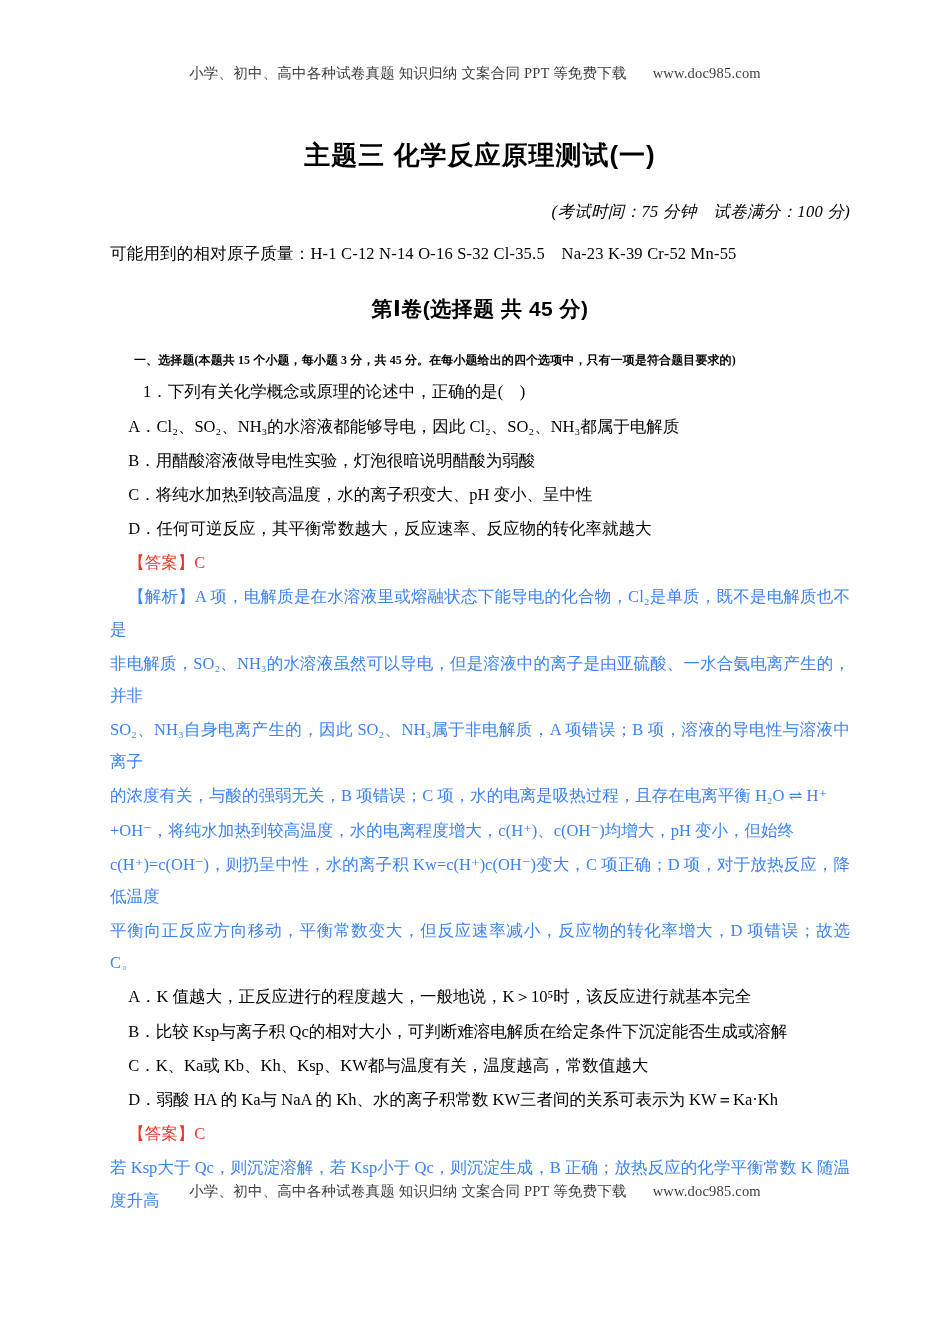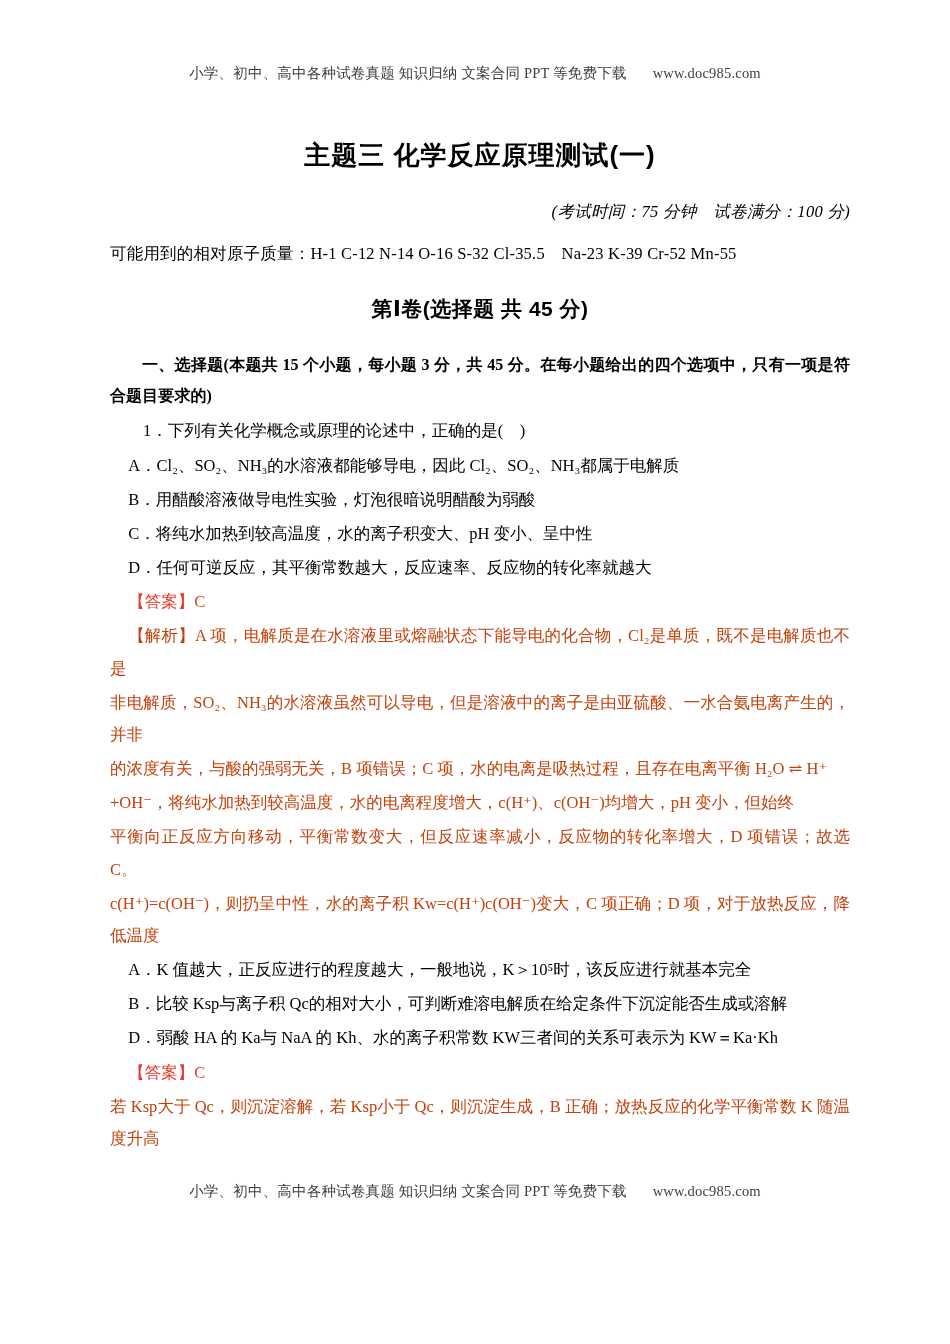--- a/index.html
+++ b/index.html
@@ -77,21 +77,21 @@
   .section-title {
     text-align: center;
     font-family: "Liberation Sans", "DejaVu Sans", sans-serif;
     font-weight: bold;
     font-size: 21px;
     margin-top: 30px;
     letter-spacing: 0.5px;
   }
   .part-head {
     font-weight: bold;
-    font-size: 16px;
+    font-size: 12px;
     margin-top: 26px;
     line-height: 1.95;
     text-indent: 2em;
     text-align: justify;
     letter-spacing: 0.1px;
   }
   .q-line {
     font-size: 16.5px;
     line-height: 1.95;
     margin-top: 4px;
@@ -107,21 +107,21 @@
   }
   .ans-line {
     color: #e8372a;
     font-size: 16.5px;
     line-height: 1.95;
     margin-top: 2px;
     text-indent: 1.1em;
     text-align: justify;
   }
   .exp-line {
-    color: #c2410c;
+    color: #3b82f6;
     font-size: 16.5px;
     line-height: 1.95;
     margin-top: 2px;
     text-indent: 1.1em;
     text-align: justify;
   }
   .exp-line.flush {
     text-indent: 0;
   }
 </style>
@@ -147,27 +147,29 @@
     <div class="part-head">一、选择题(本题共 15 个小题，每小题 3 分，共 45 分。在每小题给出的四个选项中，只有一项是符合题目要求的)</div>
 
     <div class="q-line">1．下列有关化学概念或原理的论述中，正确的是(　)</div>
     <div class="opt-line">A．Cl₂、SO₂、NH₃的水溶液都能够导电，因此 Cl₂、SO₂、NH₃都属于电解质</div>
     <div class="opt-line">B．用醋酸溶液做导电性实验，灯泡很暗说明醋酸为弱酸</div>
     <div class="opt-line">C．将纯水加热到较高温度，水的离子积变大、pH 变小、呈中性</div>
     <div class="opt-line">D．任何可逆反应，其平衡常数越大，反应速率、反应物的转化率就越大</div>
     <div class="ans-line"><span>【答案】</span><span>C</span></div>
     <div class="exp-line"><span>【解析】</span><span>A 项，电解质是在水溶液里或熔融状态下能导电的化合物，Cl₂是单质，既不是电解质也不是</span></div>
     <div class="exp-line flush">非电解质，SO₂、NH₃的水溶液虽然可以导电，但是溶液中的离子是由亚硫酸、一水合氨电离产生的，并非</div>
+    <div class="exp-line flush">SO₂、NH₃自身电离产生的，因此 SO₂、NH₃属于非电解质，A 项错误；B 项，溶液的导电性与溶液中离子</div>
     <div class="exp-line flush">的浓度有关，与酸的强弱无关，B 项错误；C 项，水的电离是吸热过程，且存在电离平衡 H₂O ⇌ H⁺</div>
     <div class="exp-line flush">+OH⁻，将纯水加热到较高温度，水的电离程度增大，c(H⁺)、c(OH⁻)均增大，pH 变小，但始终</div>
+    <div class="exp-line flush">c(H⁺)=c(OH⁻)，则扔呈中性，水的离子积 Kw=c(H⁺)c(OH⁻)变大，C 项正确；D 项，对于放热反应，降低温度</div>
     <div class="exp-line flush">平衡向正反应方向移动，平衡常数变大，但反应速率减小，反应物的转化率增大，D 项错误；故选 C。</div>
-    <div class="exp-line flush">c(H⁺)=c(OH⁻)，则扔呈中性，水的离子积 Kw=c(H⁺)c(OH⁻)变大，C 项正确；D 项，对于放热反应，降低温度</div>
 
     <div class="opt-line">A．K 值越大，正反应进行的程度越大，一般地说，K＞10⁵时，该反应进行就基本完全</div>
     <div class="opt-line">B．比较 Ksp与离子积 Qc的相对大小，可判断难溶电解质在给定条件下沉淀能否生成或溶解</div>
+    <div class="opt-line">C．K、Ka或 Kb、Kh、Ksp、KW都与温度有关，温度越高，常数值越大</div>
     <div class="opt-line">D．弱酸 HA 的 Ka与 NaA 的 Kh、水的离子积常数 KW三者间的关系可表示为 KW＝Ka·Kh</div>
     <div class="ans-line"><span>【答案】</span><span>C</span></div>
     <div class="exp-line flush">若 Ksp大于 Qc，则沉淀溶解，若 Ksp小于 Qc，则沉淀生成，B 正确；放热反应的化学平衡常数 K 随温度升高</div>
 
   </div>
 
   <div class="footer-band">
     <span>小学、初中、高中各种试卷真题 知识归纳 文案合同 PPT 等免费下载</span><span class="url">www.doc985.com</span>
   </div>
 

